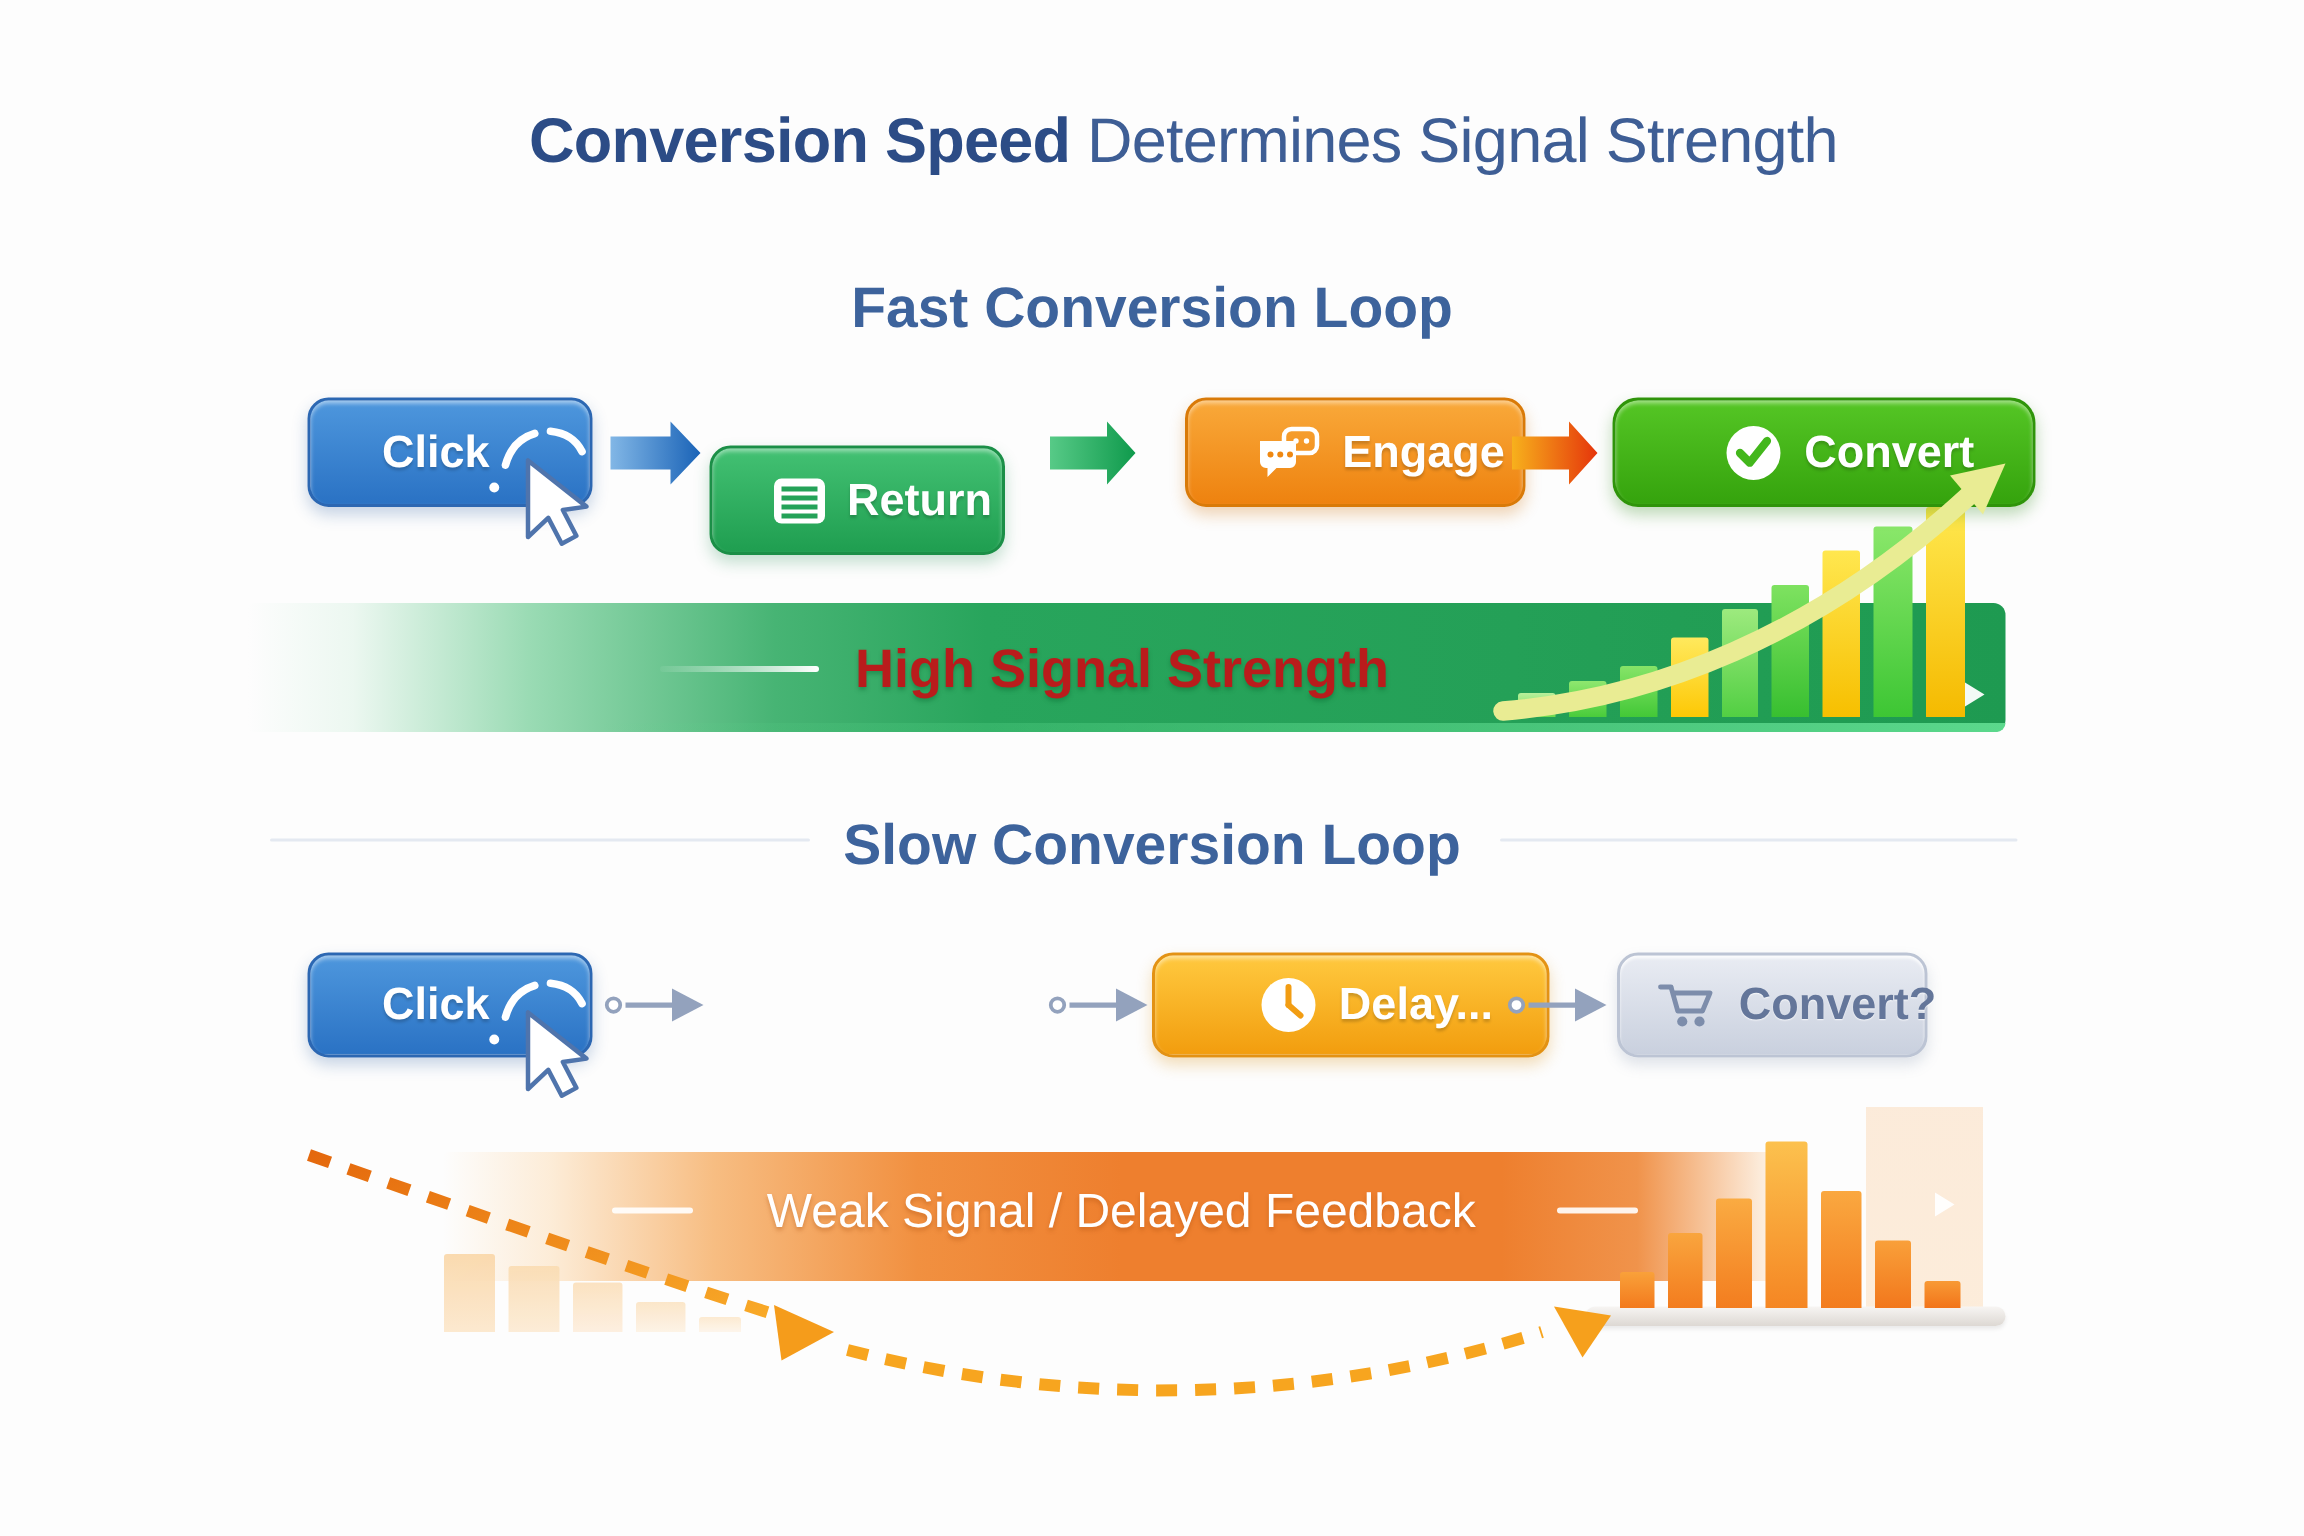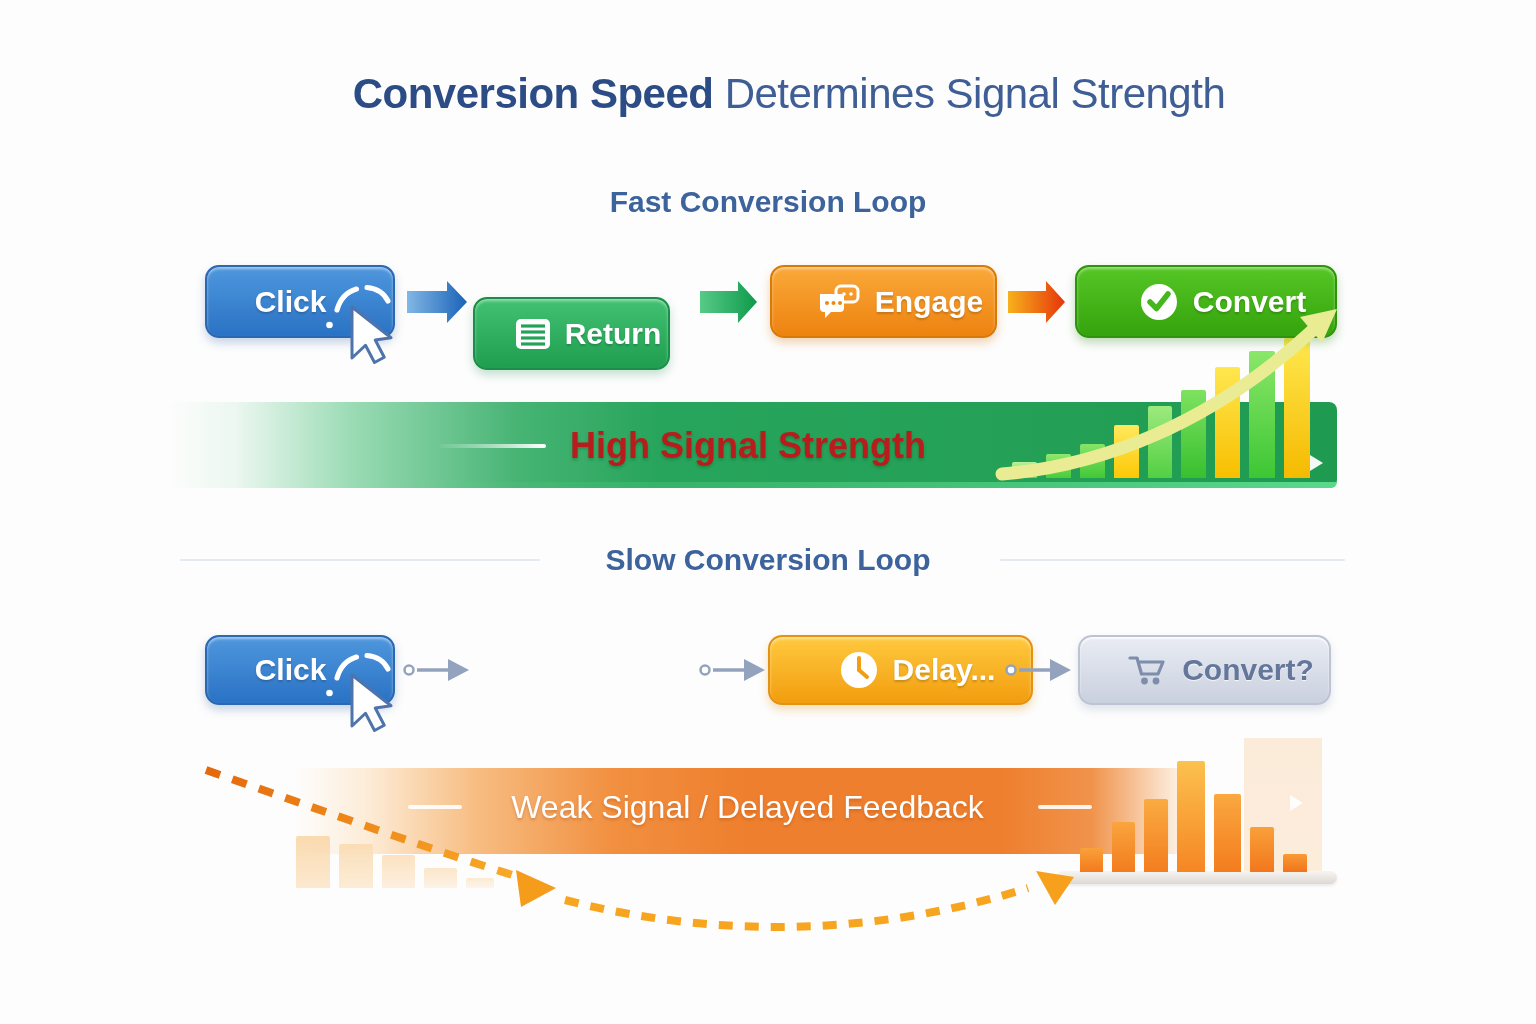--- a/index.html
+++ b/index.html
@@ -5,38 +5,38 @@
   html,body{margin:0;padding:0;background:#fdfdfd;}
   .stage{position:relative;width:1536px;height:1024px;overflow:hidden;
          background:#fdfdfd;font-family:"Liberation Sans",sans-serif;}
 
   
   .title{position:absolute;top:70px;left:0;width:100%;text-align:center;
          padding-left:42px;box-sizing:border-box;font-size:42px;letter-spacing:-.5px;}
   .title .em{font-weight:700;color:#2c4c86;}
   .title .rest{font-weight:400;color:#3e5e95;}
   .loop-heading{position:absolute;left:0;width:100%;text-align:center;
-        font-size:30px;font-weight:700;color:#3d639c;}
+        font-size:38px;font-weight:700;color:#3d639c;}
   .flank{position:absolute;height:2px;background:#e4e9f1;border-radius:1px;}
 
   
   .btn{position:absolute;height:73px;border-radius:14px;display:flex;
        align-items:center;justify-content:center;gap:14px;
        font-size:30px;font-weight:700;color:#fff;box-sizing:border-box;
        text-shadow:0 2px 2px rgba(0,0,0,.18);z-index:3;padding-left:33px;}
   .btn svg{flex:0 0 auto;}
   .btn-click{background:linear-gradient(180deg,#4e97dd,#2a72c4);
        border:2px solid #2c67b2;
        box-shadow:inset 0 2px 3px rgba(255,255,255,.5),0 5px 10px rgba(40,90,160,.25);}
   .btn-return{background:linear-gradient(180deg,#43c173,#1f9e50);
        border:2px solid #1b8f47;
        box-shadow:inset 0 2px 3px rgba(255,255,255,.45),0 5px 10px rgba(30,140,80,.25);}
   .btn-engage{background:linear-gradient(180deg,#f9a93a,#ee820f);
        border:2px solid #d97a08;
-       box-shadow:inset 0 2px 3px rgba(255,255,255,.45),0 5px 10px rgba(210,120,20,.3);}
+       box-shadow:inset 0 2px 3px rgba(255,255,255,.45),0 5px 10px rgba(210,120,20,.3);margin-left:20px;}
   .btn-convert{background:linear-gradient(180deg,#55c625,#35a30d);
        border:2px solid #2f940a;
        box-shadow:inset 0 2px 3px rgba(255,255,255,.45),0 5px 10px rgba(50,140,30,.3);}
   .btn-delay{background:linear-gradient(180deg,#ffc93f,#f29d0e);
        border:2px solid #e39214;
        box-shadow:inset 0 2px 3px rgba(255,255,255,.5),0 5px 10px rgba(220,150,30,.3);}
   .btn-gray{background:linear-gradient(180deg,#e9ecf3,#c9d0de);
        border:2px solid #bcc4d4;color:#64769a;text-shadow:0 1px 1px rgba(255,255,255,.8);
        box-shadow:inset 0 2px 2px rgba(255,255,255,.8),0 5px 9px rgba(120,135,165,.22);}
 
@@ -108,21 +108,21 @@
       <circle cx="27" cy="10" r="1.8" fill="#fff"></circle>
         <circle cx="34" cy="10" r="1.8" fill="#fff"></circle>
       <path d="M3 10 h24 v14 a4 4 0 0 1 -4 4 h-9 l-6 6 v-6 h-1 a4 4 0 0 1 -4 -4 Z" fill="#fff"></path>
       <circle cx="10" cy="19" r="2" fill="#ef8812"></circle>
         <circle cx="16.5" cy="19" r="2" fill="#ef8812"></circle>
       <circle cx="23" cy="19" r="2" fill="#ef8812"></circle>
     </svg>
     <span>Engage</span>
   </div>
 
-  <div class="btn btn-convert" style="left:1075px;top:265px;width:262px;">
+  <div class="btn btn-convert" style="left:1075px;top:265px;width:282px;border-radius:17px;">
     <svg width="40" height="40" viewBox="0 0 40 40">
       <circle cx="20" cy="20" r="18" fill="#fff"></circle>
       <path d="M11 20 l6.5 6.5 L29 12" fill="none" stroke="#43b71c" stroke-width="5.5" stroke-linecap="round" stroke-linejoin="round"></path>
     </svg>
     <span>Convert</span>
   </div>
 
   <div class="banner-high"></div>
   <div class="hl-line"></div>
   <div class="banner-high-label label" style="position:absolute;left:570px;top:425px;font-size:36px;
@@ -151,21 +151,21 @@
 
   <div class="btn btn-delay" style="left:768px;top:635px;width:265px;height:70px;">
     <svg width="40" height="40" viewBox="0 0 40 40">
       <circle cx="20" cy="20" r="18" fill="#fff"></circle>
       <line x1="20" y1="20" x2="20" y2="8" stroke="#f29d13" stroke-width="4" stroke-linecap="round"></line>
       <line x1="20" y1="20" x2="28" y2="27" stroke="#f29d13" stroke-width="4" stroke-linecap="round"></line>
     </svg>
     <span>Delay...</span>
   </div>
 
-  <div class="btn btn-gray" style="left:1078px;top:635px;width:253px;height:70px;">
+  <div class="btn btn-gray" style="left:1078px;top:635px;width:207px;height:70px;">
     <svg width="40" height="34" viewBox="0 0 40 34">
       <line x1="2" y1="5" x2="9" y2="5" stroke="#7d8dab" stroke-width="3.2" stroke-linecap="round"></line>
       <path d="M9 5 L13.5 21 H30 L35 9 H11" fill="none" stroke="#7d8dab" stroke-width="3.2" stroke-linejoin="round"></path>
       <circle cx="16.5" cy="28" r="3.4" fill="#7d8dab"></circle>
       <circle cx="28" cy="28" r="3.4" fill="#7d8dab"></circle>
     </svg>
     <span>Convert?</span>
   </div>
 
   <div class="banner-weak">

